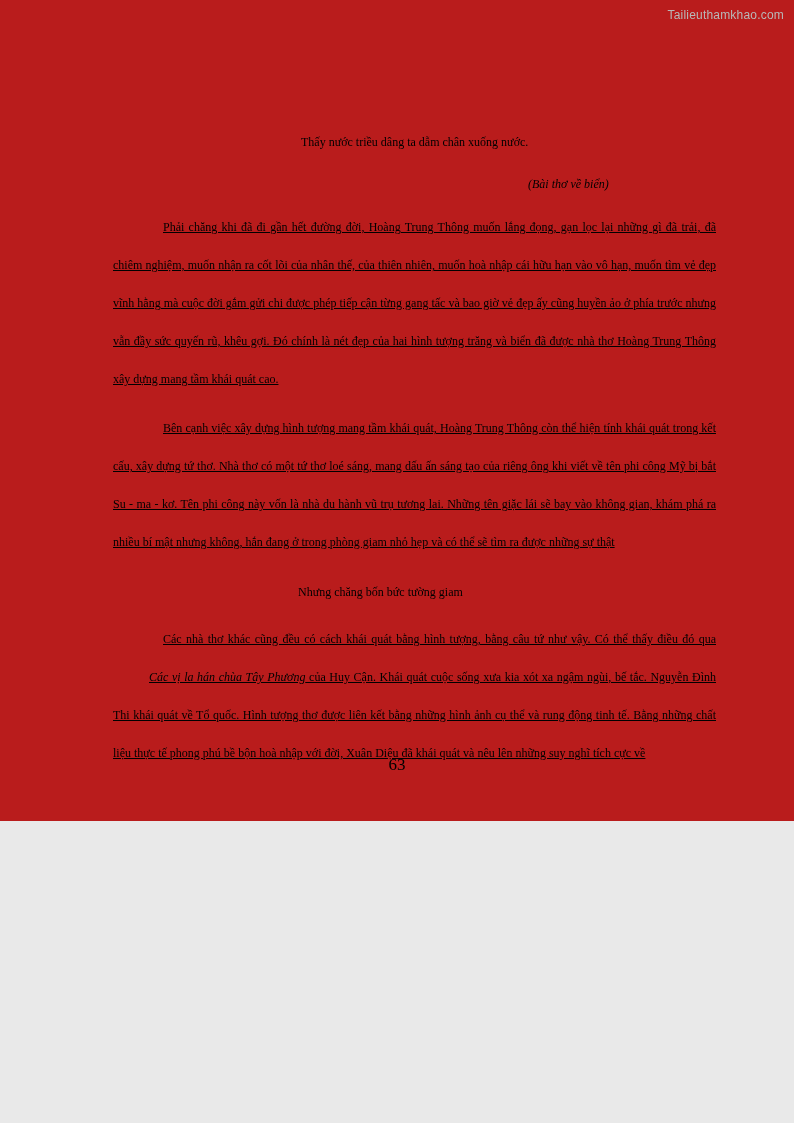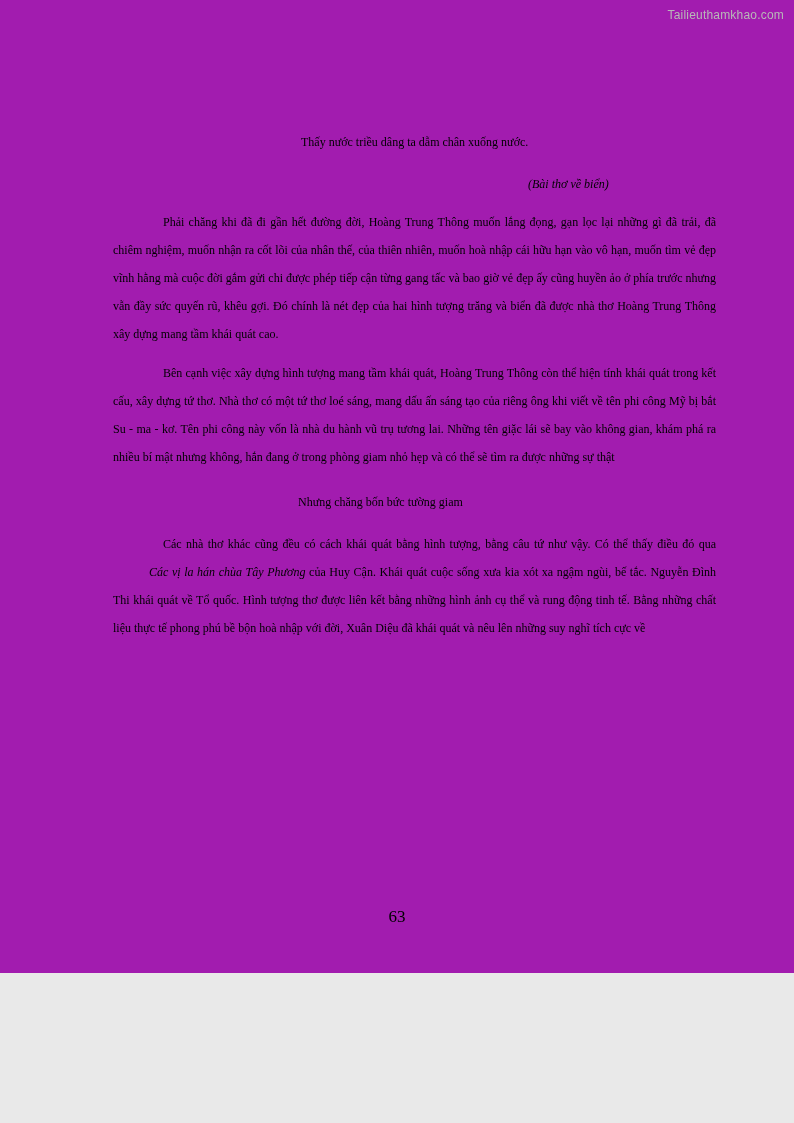--- a/index.html
+++ b/index.html
@@ -1,22 +1,22 @@
 <!DOCTYPE html>
 <html><head>
 <meta charset="utf-8">
 <style>
   * { margin: 0; padding: 0; box-sizing: border-box; }
   html, body { background: #e9e9e9; }
   body { width: 794px; font-family: "Liberation Serif", serif; }
   .page {
     position: relative;
     width: 794px;
-    height: 973px;
-    background: #a21caf;
+    height: 821px;
+    background: #b91c1c;
     overflow: hidden;
     color: #000000;
   }
   .watermark {
     position: absolute;
     top: 8px;
     right: 10px;
     font-family: "Liberation Sans", sans-serif;
     font-size: 12px;
     color: #b8b8b8;
@@ -37,22 +37,23 @@
   }
   .quote-source {
     margin-left: 415px;
     font-style: italic;
     line-height: 33px;
     margin-bottom: 7px;
   }
   .body-para {
     text-align: justify;
     text-indent: 50px;
-    line-height: 28px;
+    line-height: 38px;
     margin-bottom: 11px;
+    text-decoration: underline;
   }
   .verse-block {
     margin: 6px 0 8px 0;
   }
   .verse-line {
     margin-left: 185px;
     line-height: 40px;
   }
   .italic { font-style: italic; margin-left: 36px; }
   .page-number {

